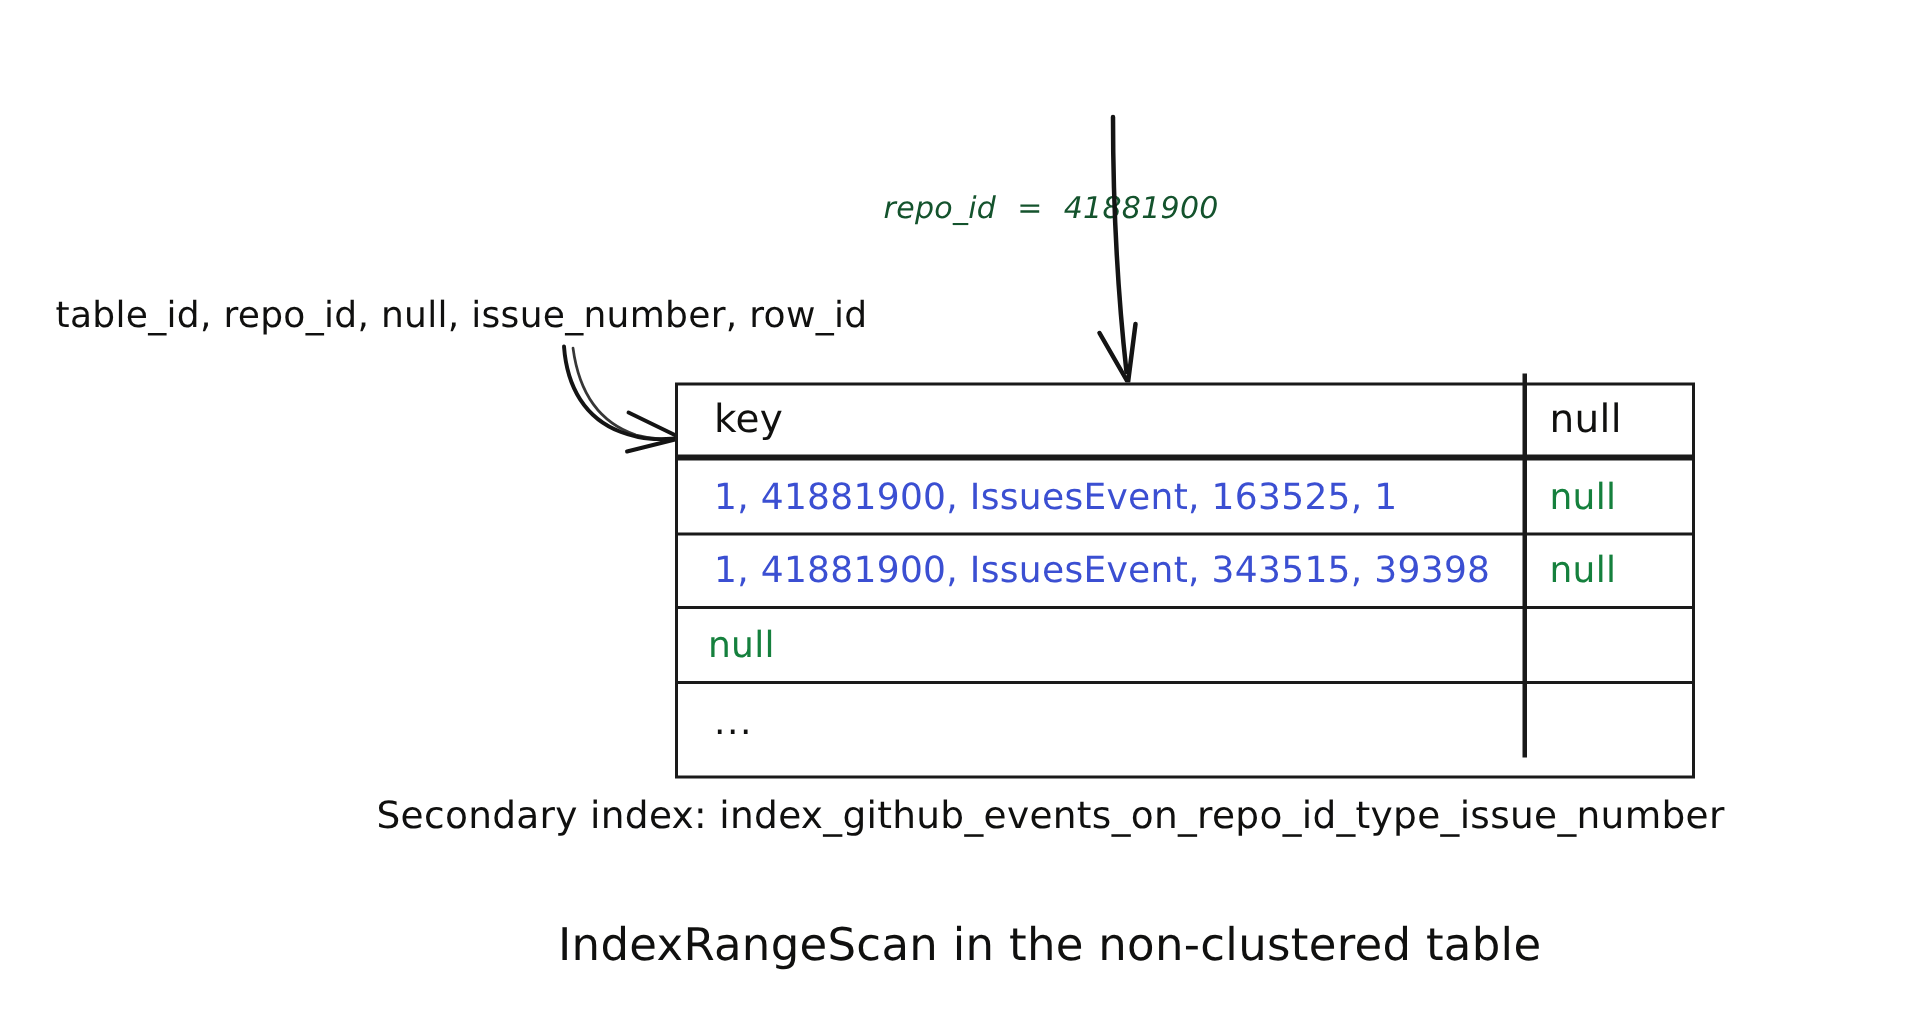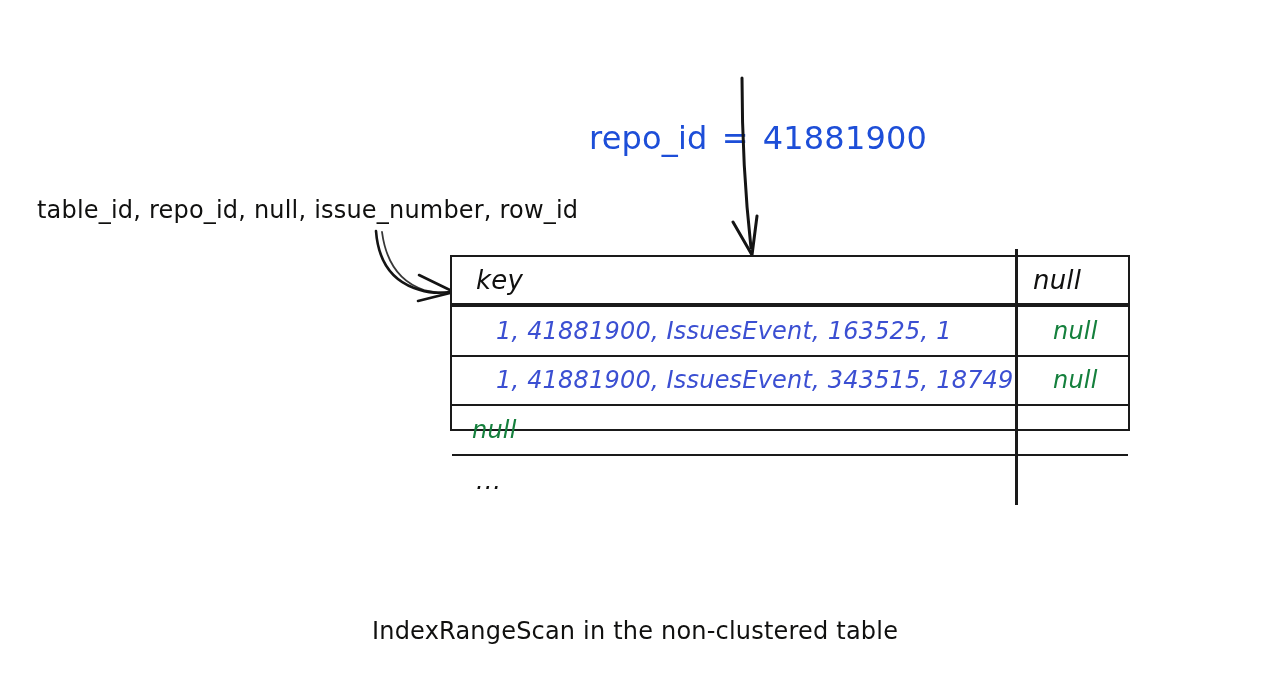--- a/index.html
+++ b/index.html
@@ -24,23 +24,24 @@
     letter-spacing: 0.2px;
     color: #10100f;
     white-space: nowrap;
   }
 
   
   #predicate {
     position: absolute;
     left: 589px;
     top: 118px;
-    font-size: 32px;
+    font-size: 20px;
     line-height: 40px;
-    color: #1d4ed8;
+    color: #14532d;
+    font-style: italic;
   }
   #predicate .eq-left { margin-right: 14px; }
   #predicate .eq-right { margin-left: 14px; }
 
   
   #cols-label {
     position: absolute;
     left: 37px;
     top: 194px;
     font-size: 24px;
@@ -57,25 +58,24 @@
     height: 690px;
     pointer-events: none;
   }
 
   
   #kv-table {
     position: absolute;
     left: 450px;
     top: 255px;
     width: 680px;
-    height: 176px;
+    height: 264px;
     border: 2.5px solid #1a1a1a;
     box-sizing: border-box;
     background: #ffffff;
-    font-style: italic;
   }
   .trow {
     position: relative;
     display: flex;
     box-sizing: border-box;
     height: 49.6px;
     align-items: center;
   }
   .trow.header {
     height: 50px;
@@ -102,21 +102,21 @@
     padding-left: 20px;
     font-size: 24px;
     line-height: 30px;
     white-space: nowrap;
   }
   .trow.header .cell-key,
   .trow.header .cell-value {
     font-size: 26px;
     color: #10100f;
   }
-  .keytext { color: #3b4fd2; margin-left: 20px; }
+  .keytext { color: #3b4fd2; }
   .valtext { color: #15803d; }
   .dots {
     color: #10100f;
     font-size: 24px;
     letter-spacing: 1px;
   }
   
   #col-divider {
     position: absolute;
     left: 563px;
@@ -132,21 +132,21 @@
     left: 251px;
     top: 527px;
     font-size: 25px;
     line-height: 34px;
     color: #10100f;
   }
   #main-caption {
     position: absolute;
     left: 372px;
     top: 610px;
-    font-size: 24px;
+    font-size: 30px;
     line-height: 42px;
     color: #10100f;
   }
 </style>
 </head>
 <body>
 
 <div id="canvas">
 
   <div id="predicate" class="hand">
@@ -175,31 +175,32 @@
       <div class="cell-key hand">key</div>
       <div class="cell-value hand">null</div>
     </div>
 
     <div class="trow body">
       <div class="cell-key hand keytext">1, 41881900, IssuesEvent, 163525, 1</div>
       <div class="cell-value hand valtext">null</div>
     </div>
 
     <div class="trow body">
-      <div class="cell-key hand keytext">1, 41881900, IssuesEvent, 343515, 18749</div>
+      <div class="cell-key hand keytext">1, 41881900, IssuesEvent, 343515, 39398</div>
       <div class="cell-value hand valtext">null</div>
     </div>
 
     <div class="trow body">
       <div class="cell-value hand valtext">null</div>
     </div>
 
     <div class="trow body last">
       <div class="cell-key hand dots">...</div>
       <div class="cell-value hand valtext"></div>
     </div>
 
     <div id="col-divider"></div>
   </div>
 
+  <div id="index-caption" class="hand">Secondary index: index_github_events_on_repo_id_type_issue_number</div>
   <div id="main-caption" class="hand">IndexRangeScan in the non-clustered table</div>
 
 </div>
 
 </body></html>

